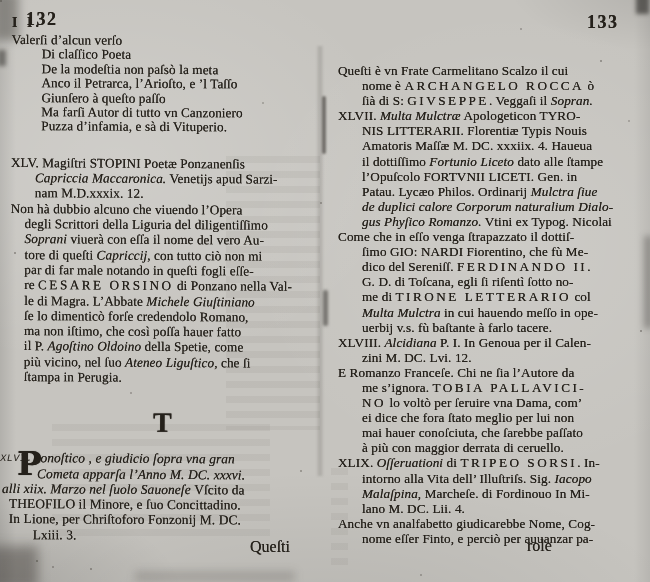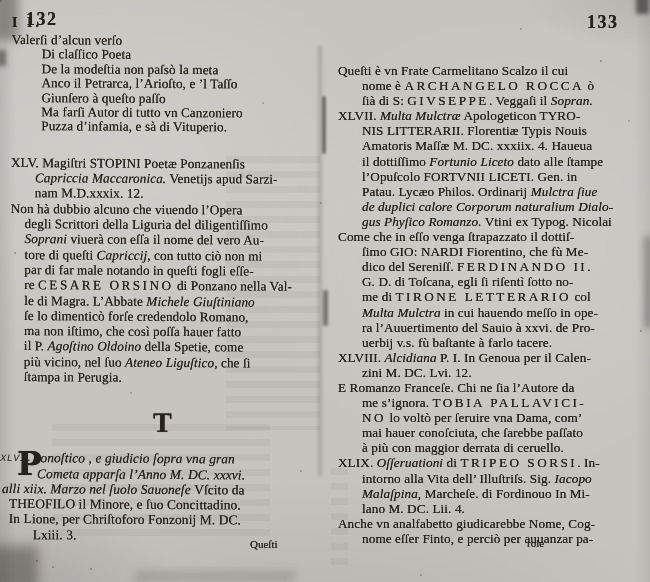--- a/index.html
+++ b/index.html
@@ -78,21 +78,21 @@
   [data-name="block-entry-xlv"] { margin-top:21px; }
   [data-name="block-paragraph-orsino"] .ind1 { padding-left:14px; }
   [data-name="block-ornament-t"] { margin-top:22px; text-align:center;
     font-size:28px; line-height:32px; font-weight:bold; text-shadow:0 0 .7px rgba(30,26,20,.9); }
   [data-name="block-entry-xlvi"] { margin-top:12px; position:relative; }
   [data-name="block-entry-xlvi"] .tl { font-size:13.4px; }
   .dc-label { position:absolute; left:-9px; top:3px; font-style:italic; font-size:10px; letter-spacing:.5px;font-family:Liberation Mono, monospace; }
   .dc-cap { position:absolute; left:8px; top:-2px; font-size:33px; line-height:32px; font-weight:bold;
     font-family:"DejaVu Serif","Liberation Serif",serif; text-shadow:0 0 .7px rgba(30,26,20,.9); }
 
-  .catchword { position:absolute; font-size:11px; text-shadow:0 0 .55px rgba(32,28,22,.85);text-align:center; }
+  .catchword { position:absolute; font-size:16px; text-shadow:0 0 .55px rgba(32,28,22,.85);text-align:center; }
   #catchword-left { left:250px; top:538px; }
   #catchword-right { left:527px; top:537px; }
 </style>
 </head>
 <body data-name="book-scan-spread">
 
 <div class="texture" data-name="paper-texture"></div>
 
 <div class="bleed bl-a" data-name="ink-bleedthrough-patch"></div>
 <div class="bleed bl-b" data-name="ink-bleedthrough-patch"></div>
@@ -173,31 +173,31 @@
         <div class="tl ind1" data-name="text-line"><span class="sg-i" data-name="italic-text">de duplici calore Corporum naturalium Dialo-</span></div>
         <div class="tl ind1" data-name="text-line"><span class="sg-i" data-name="italic-text">gus Phyſico Romanzo.</span><span class="sg-r" data-name="body-text"> Vtini ex Typog. Nicolai</span></div>
       </div>
       <div data-name="block-paragraph-nardi">
         <div class="tl ind0" data-name="text-line"><span class="sg-r" data-name="body-text">Come che in eſſo venga ſtrapazzato il dottiſ-</span></div>
         <div class="tl ind1" data-name="text-line"><span class="sg-r" data-name="body-text">ſimo GIO: NARDI Fiorentino, che fù Me-</span></div>
         <div class="tl ind1" data-name="text-line"><span class="sg-r" data-name="body-text">dico del Sereniſſ. </span><span class="sg-s" data-name="spaced-caps-text">FERDINANDO II.</span></div>
         <div class="tl ind1" data-name="text-line"><span class="sg-r" data-name="body-text">G. D. di Toſcana, egli ſi riſentì ſotto no-</span></div>
         <div class="tl ind1" data-name="text-line"><span class="sg-r" data-name="body-text">me di </span><span class="sg-s" data-name="spaced-caps-text">TIRONE LETTERARIO</span><span class="sg-r" data-name="body-text"> col</span></div>
         <div class="tl ind1" data-name="text-line"><span class="sg-i" data-name="italic-text">Multa Mulctra</span><span class="sg-r" data-name="body-text"> in cui hauendo meſſo in ope-</span></div>
-        <div class="tl ind1" data-name="text-line"><span class="sg-r" data-name="body-text">ra l’Auuertimento del Sauio à xxvi. de Pro-</span></div>
         <div class="tl ind1" data-name="text-line"><span class="sg-r" data-name="body-text">uerbij v.s. fù baſtante à farlo tacere.</span></div>
       </div>
       <div data-name="block-entry-xlviii">
         <div class="tl ind0" data-name="text-line"><span class="sg-r" data-name="body-text">XLVIII. </span><span class="sg-i" data-name="italic-text">Alcidiana</span><span class="sg-r" data-name="body-text"> P. I. In Genoua per il Calen-</span></div>
         <div class="tl ind1" data-name="text-line"><span class="sg-r" data-name="body-text">zini M. DC. Lvi. 12.</span></div>
       </div>
       <div data-name="block-paragraph-pallavicino">
         <div class="tl ind0" data-name="text-line"><span class="sg-r" data-name="body-text">E Romanzo Franceſe. Chi ne ſia l’Autore da</span></div>
         <div class="tl ind1" data-name="text-line"><span class="sg-r" data-name="body-text">me s’ignora. </span><span class="sg-s" data-name="spaced-caps-text">TOBIA PALLAVICI-</span></div>
         <div class="tl ind1" data-name="text-line"><span class="sg-s" data-name="spaced-caps-text">NO</span><span class="sg-r" data-name="body-text"> lo voltò per ſeruire vna Dama, com’</span></div>
+        <div class="tl ind1" data-name="text-line"><span class="sg-r" data-name="body-text">ei dice che fora ſtato meglio per lui non</span></div>
         <div class="tl ind1" data-name="text-line"><span class="sg-r" data-name="body-text">mai hauer conoſciuta, che ſarebbe paſſato</span></div>
         <div class="tl ind1" data-name="text-line"><span class="sg-r" data-name="body-text">à più con maggior derrata di ceruello.</span></div>
       </div>
       <div data-name="block-entry-xlix">
         <div class="tl ind0" data-name="text-line"><span class="sg-r" data-name="body-text">XLIX. </span><span class="sg-i" data-name="italic-text">Oſſeruationi</span><span class="sg-r" data-name="body-text"> di </span><span class="sg-s" data-name="spaced-caps-text">TRIPEO SORSI</span><span class="sg-r" data-name="body-text">. In-</span></div>
         <div class="tl ind1" data-name="text-line"><span class="sg-r" data-name="body-text">intorno alla Vita dell’ Illuſtriſs. Sig. </span><span class="sg-i" data-name="italic-text">Iacopo</span></div>
         <div class="tl ind1" data-name="text-line"><span class="sg-i" data-name="italic-text">Malaſpina</span><span class="sg-r" data-name="body-text">, Marcheſe. di Fordinouo In Mi-</span></div>
         <div class="tl ind1" data-name="text-line"><span class="sg-r" data-name="body-text">lano M. DC. Lii. 4.</span></div>
       </div>
       <div data-name="block-paragraph-analfabetto">

